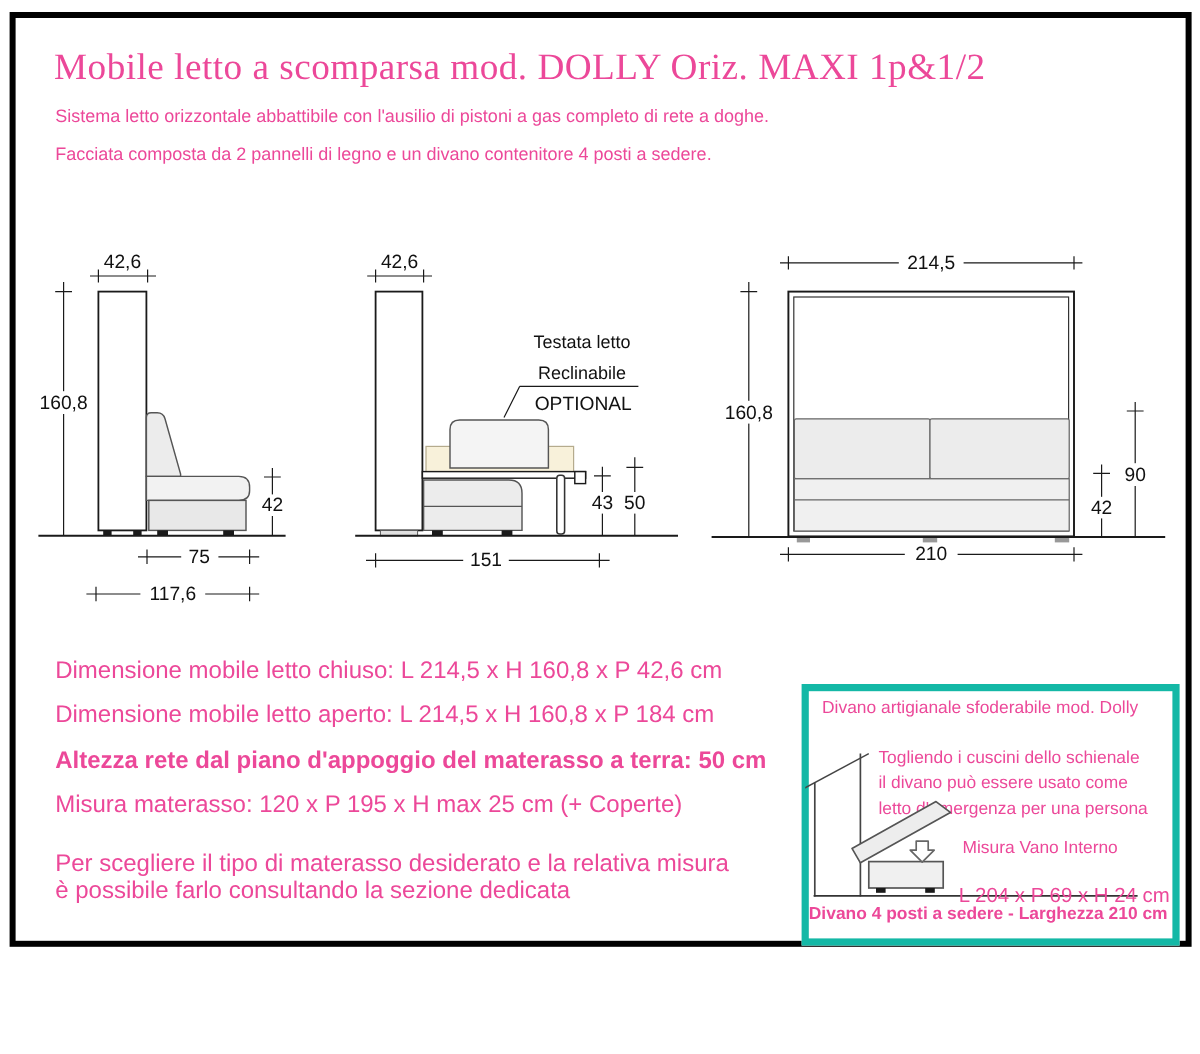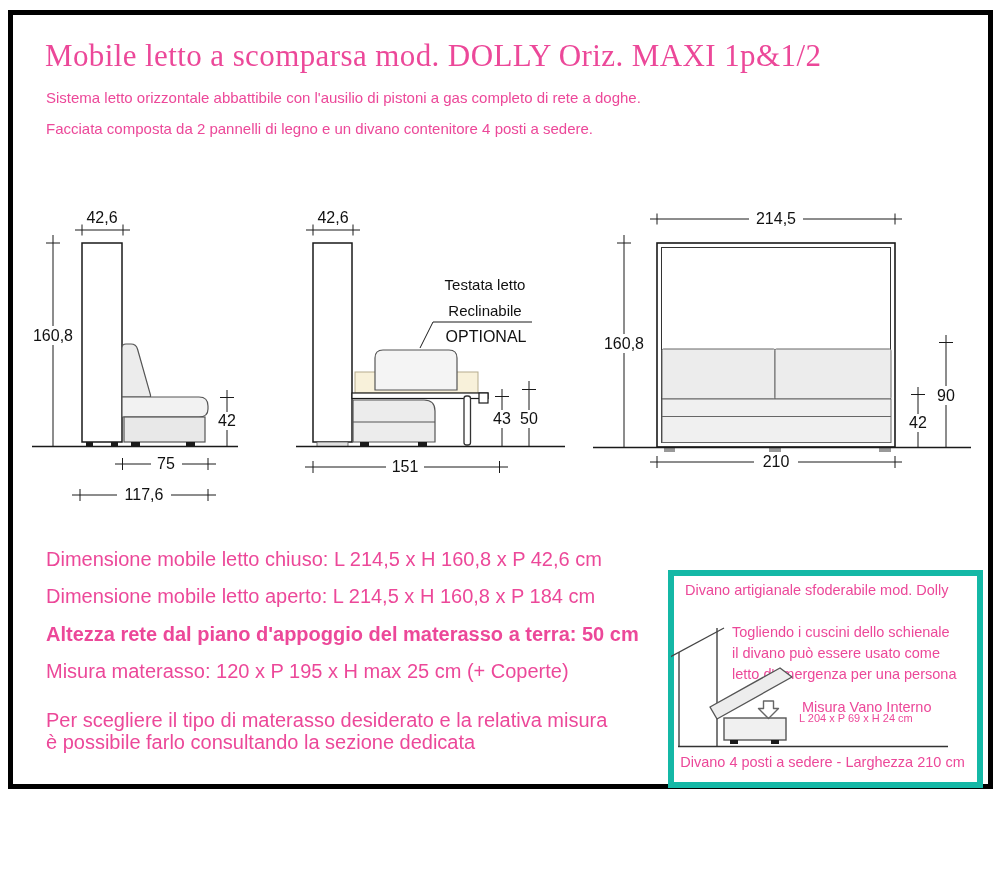--- a/index.html
+++ b/index.html
@@ -12,21 +12,21 @@
   #sub1{top:84px;}
   #sub2{top:115px;}
   .specline{left:33px;font-size:20px;white-space:nowrap;}
   svg text{font-family:"Liberation Sans",sans-serif;fill:#111;}
   .dim{font-size:16px;text-anchor:middle;}
   .lbl{font-size:15px;text-anchor:middle;}
   .wb{fill:#fff;}
   #infobox{left:663px;top:565px;width:315px;height:218px;border:6px solid #14b8a6;box-sizing:border-box;background:#fff;}
   #infobox .t{position:absolute;font-size:14.5px;line-height:20px;white-space:nowrap;}
   #ib-note{line-height:21px !important;}
-  #ib-caption{left:0;width:297px;text-align:center;}
+  #ib-caption{left:0;width:297px;text-align:center;font-weight:bold;}
 </style>
 </head>
 <body>
 
 <div id="canvas">
   <div id="sheet" class="abs">
 
     <div id="title" class="abs" style="left:32px;top:23px;">Mobile letto a scomparsa mod. DOLLY Oriz. MAXI 1p&amp;1/2</div>
     <div id="sub1" class="abs sub" style="left:33px;top:74px;">Sistema letto orizzontale abbattibile con l'ausilio di pistoni a gas completo di rete a doghe.</div>
     <div id="sub2" class="abs sub" style="left:33px;top:105px;">Facciata composta da 2 pannelli di legno e un divano contenitore 4 posti a sedere.</div>
@@ -163,18 +163,18 @@
         <path d="M677 650 V745 M715 626 V745" stroke="#444" stroke-width="1.4" fill="none"></path>
         <path d="M668 655 L722 626" stroke="#444" stroke-width="1.2" fill="none"></path>
         <path d="M715 717 L708 705 L778 666 L790 675 Z" fill="#ededed" stroke="#555" stroke-width="1.4" stroke-linejoin="round"></path>
         <rect x="722" y="716" width="62" height="22" fill="#f0f0f0" stroke="#555" stroke-width="1.4"></rect>
         <rect x="728" y="738" width="8" height="4" fill="#1a1a1a"></rect>
         <rect x="769" y="738" width="8" height="4" fill="#1a1a1a"></rect>
         <path d="M761.5 699 H771.5 V706.5 H776.5 L766.5 716.5 L756.5 706.5 H761.5 Z" fill="#fff" stroke="#666" stroke-width="1.4" stroke-linejoin="round"></path>
         <line x1="676" y1="744.5" x2="946" y2="744.5" stroke="#333" stroke-width="1.5"></line>
       </svg>
       <div class="t" style="left:128px;top:121px;">Misura Vano Interno</div>
-      <div class="t" style="left:125px;top:132px;font-size:11px;text-align:center;">L 204 x P 69 x H 24 cm</div>
+      <div class="t" style="left:125px;top:161px;font-size:17px;text-align:center;">L 204 x P 69 x H 24 cm</div>
       <div class="t" id="ib-caption" style="top:176px;">Divano 4 posti a sedere - Larghezza 210 cm</div>
     </div>
 
   </div>
 </div>
 
 </body></html>

